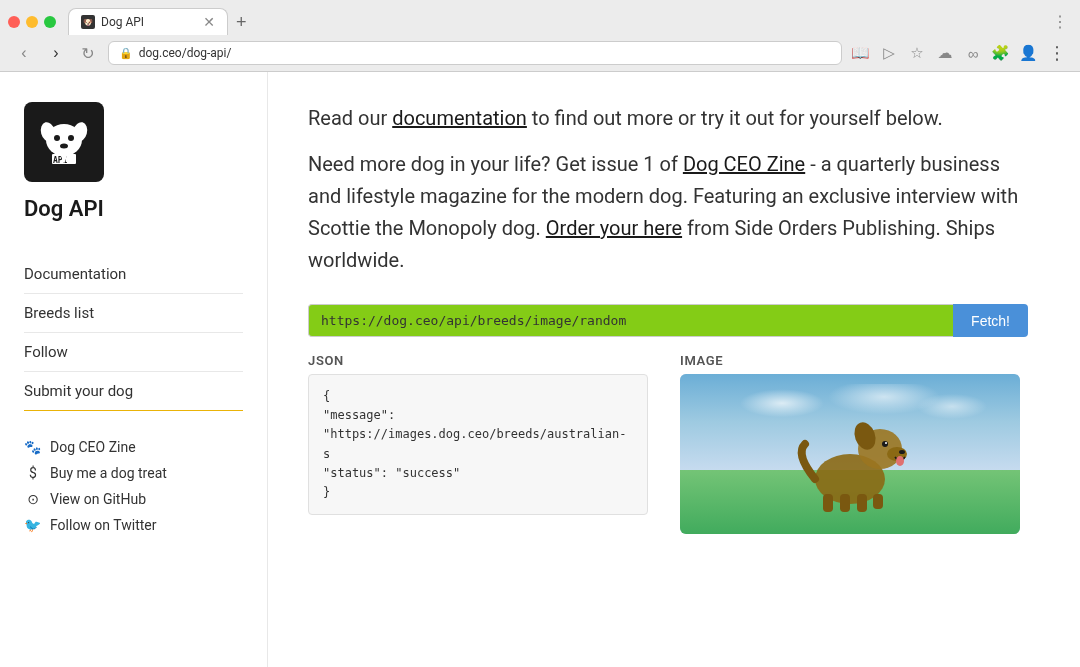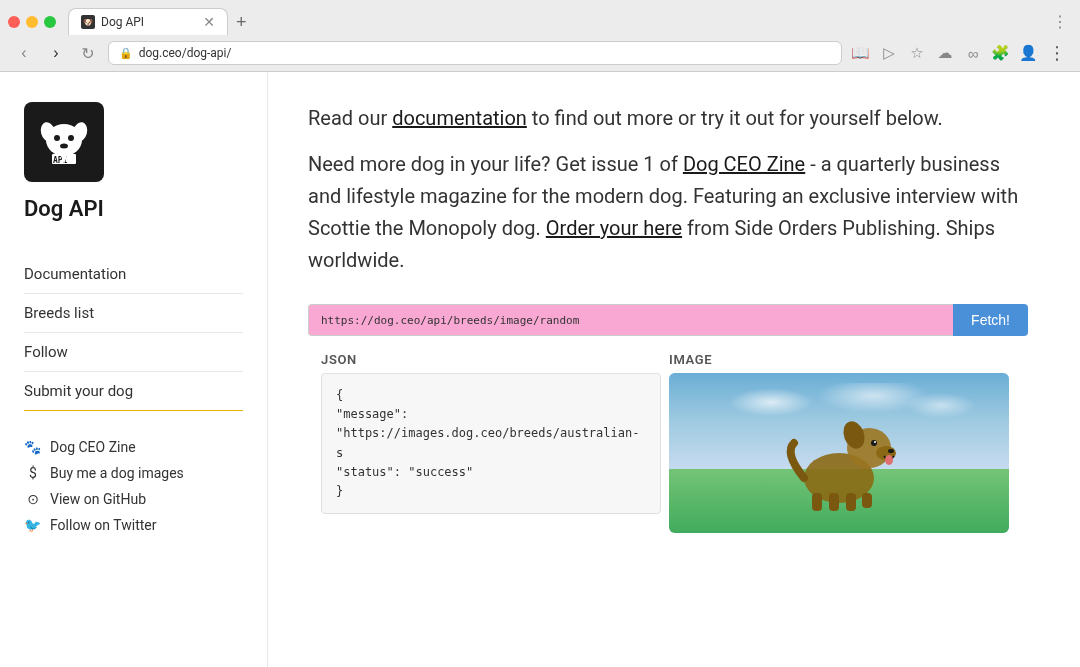--- a/index.html
+++ b/index.html
@@ -212,40 +212,39 @@
       gap: 0;
       margin-bottom: 16px;
       max-width: 720px;
     }
     .api-url-input {
       flex: 1;
       border: 1px solid #ccc;
       border-right: none;
       border-radius: 4px 0 0 4px;
       padding: 8px 12px;
-      font-size: 11px;
-      color: #333;
-      background: #f9a8d4;
+      font-size: 13px;
+      color: #333;
+      background: #84cc16;
       font-family: monospace;
     }
     .api-fetch-btn {
       background: #4a90d9;
       color: white;
       border: none;
       border-radius: 0 4px 4px 0;
       padding: 8px 18px;
       font-size: 14px;
       font-weight: 500;
       cursor: pointer;
     }
     .api-results {
       display: flex;
-      gap: 8px;
+      gap: 32px;
       max-width: 720px;
-      margin-left: 13px;
     }
     .json-panel {
       flex: 0 0 340px;
     }
     .panel-label {
       font-size: 13px;
       font-weight: 600;
       color: #555;
       margin-bottom: 6px;
       text-transform: uppercase;
@@ -364,21 +363,21 @@
       <a class="sidebar-nav-item">Submit your dog</a>
     </nav>
 
     <div class="sidebar-links">
       <a class="sidebar-link">
         <span class="sidebar-link-icon">🐾</span>
         <span>Dog CEO Zine</span>
       </a>
       <a class="sidebar-link">
         <span class="sidebar-link-icon">$</span>
-        <span>Buy me a dog images</span>
+        <span>Buy me a dog treat</span>
       </a>
       <a class="sidebar-link">
         <span class="sidebar-link-icon">⊙</span>
         <span>View on GitHub</span>
       </a>
       <a class="sidebar-link">
         <span class="sidebar-link-icon">🐦</span>
         <span>Follow on Twitter</span>
       </a>
     </div>

